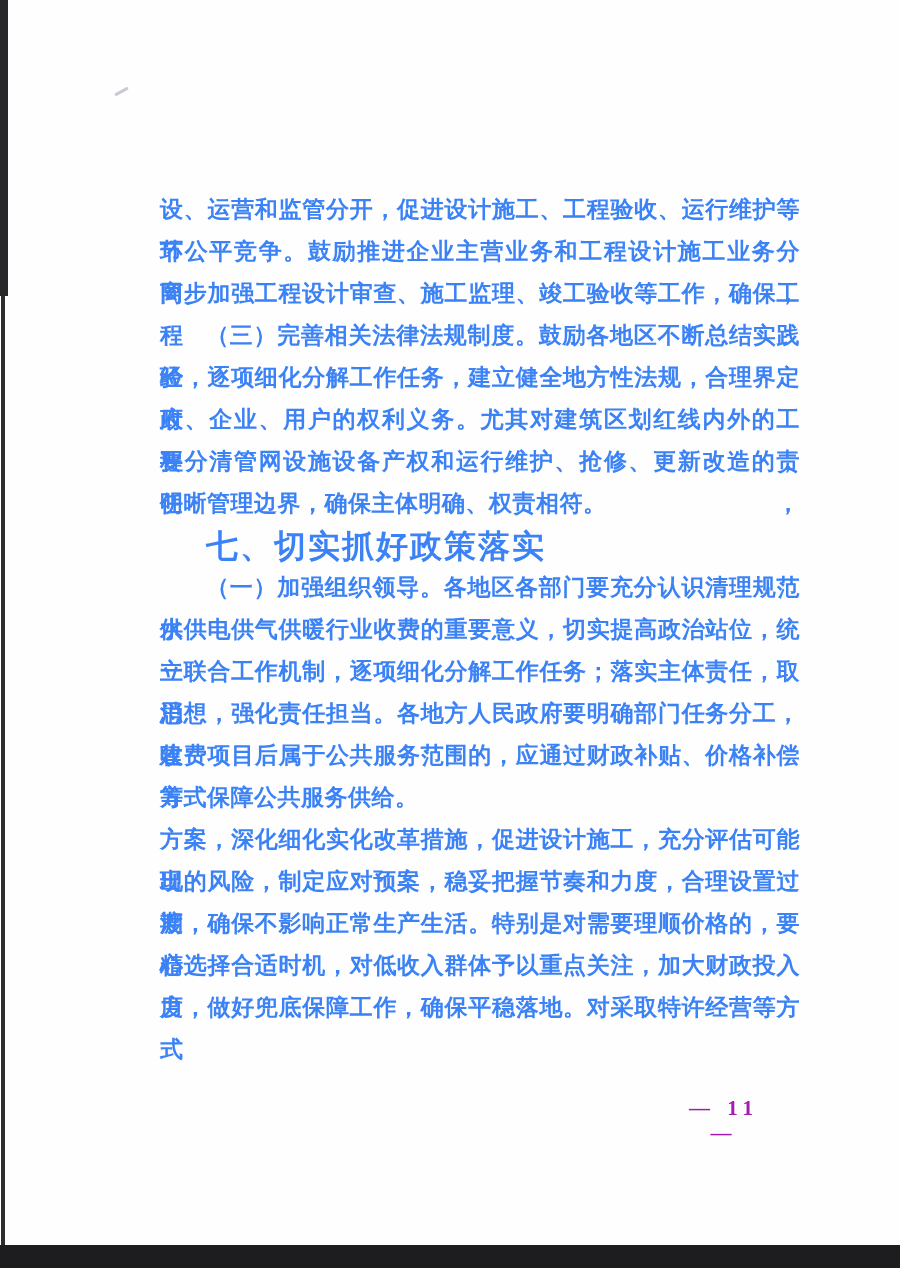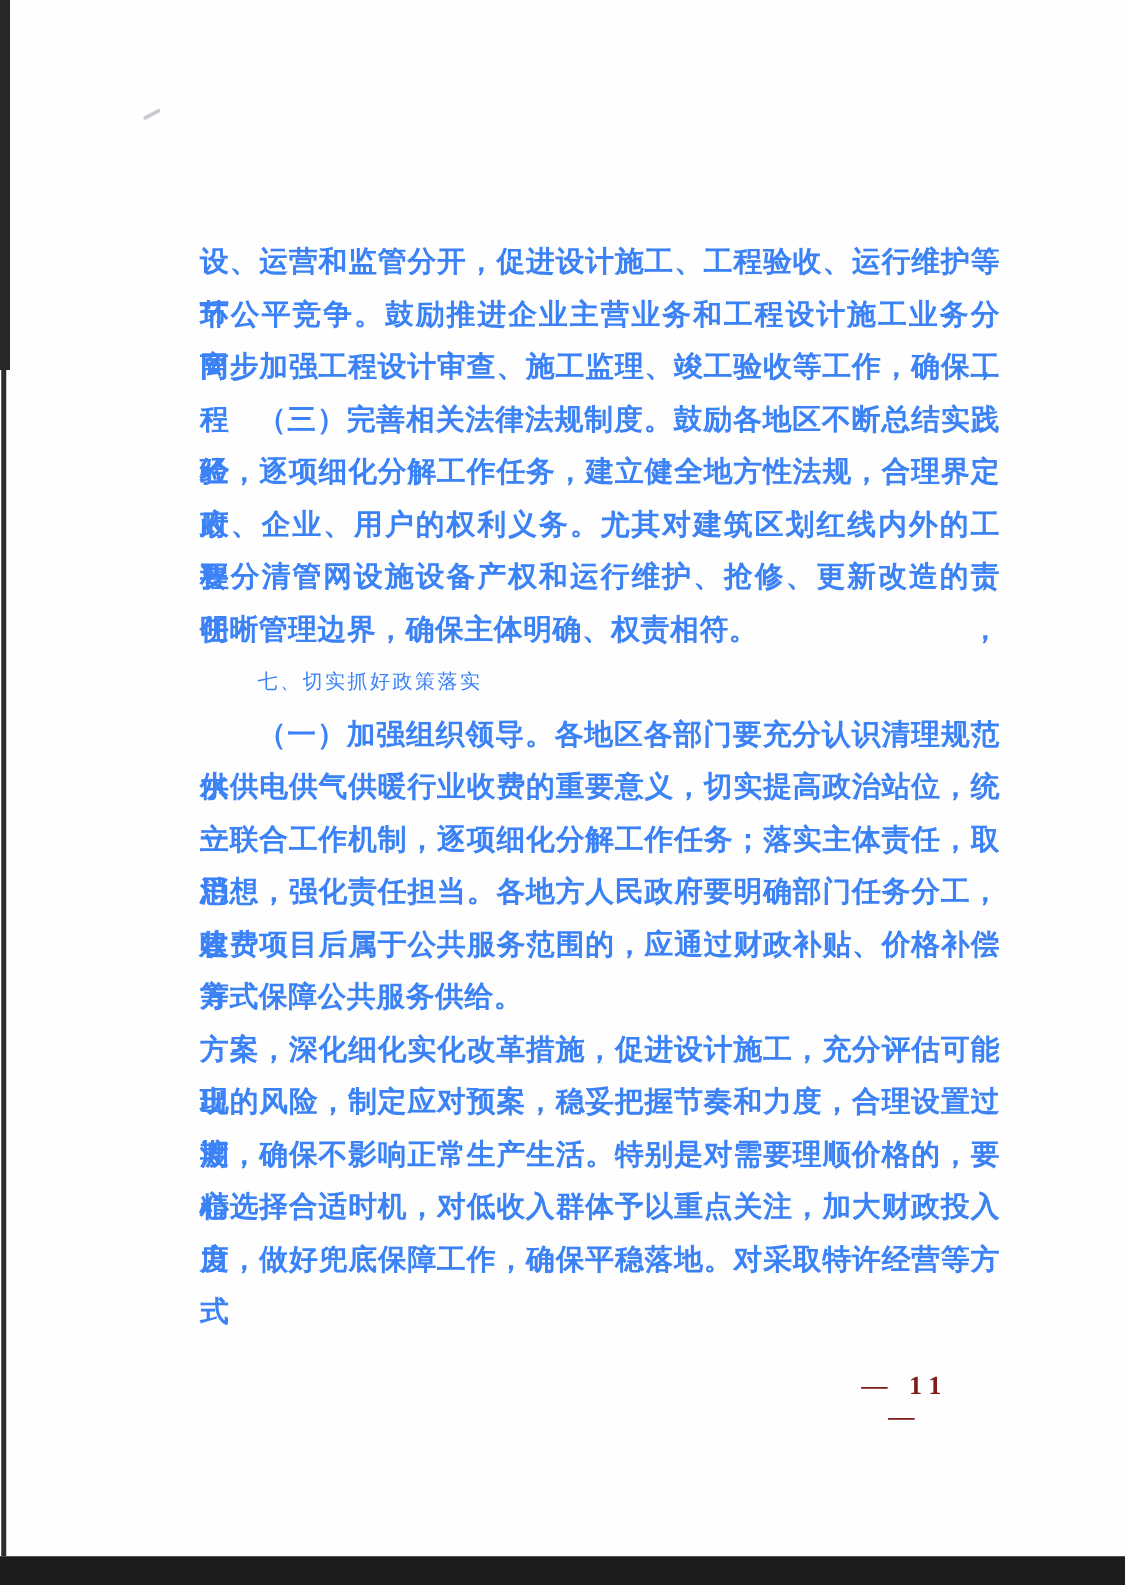--- a/index.html
+++ b/index.html
@@ -65,34 +65,34 @@
     text-align: justify;
     text-align-last: justify;
     text-justify: inter-character;
   }
   .line.indent {
     text-indent: 46px;
     font-family: Liberation Serif, serif;
   }
   .line.heading {
     font-family: "Liberation Sans", sans-serif;
-    font-weight: 400;
-    font-size: 16px;
+    font-weight: 700;
+    font-size: 32px;
     letter-spacing: 2px;
   }
   .page-number {
     position: absolute;
     left: 672px;
     top: 1096px;
     width: 104px;
     font-size: 21px;
     font-weight: 600;
     letter-spacing: 6px;
     text-align: center;
-    color: #7f1d1d;
+    color: #a21caf;
     font-family: "Liberation Serif", serif;
   }
 </style>
 </head>
 <body>
 
 <div class="page">
 
   <div class="edge-left-top"></div>
   <div class="edge-left-bottom"></div>

